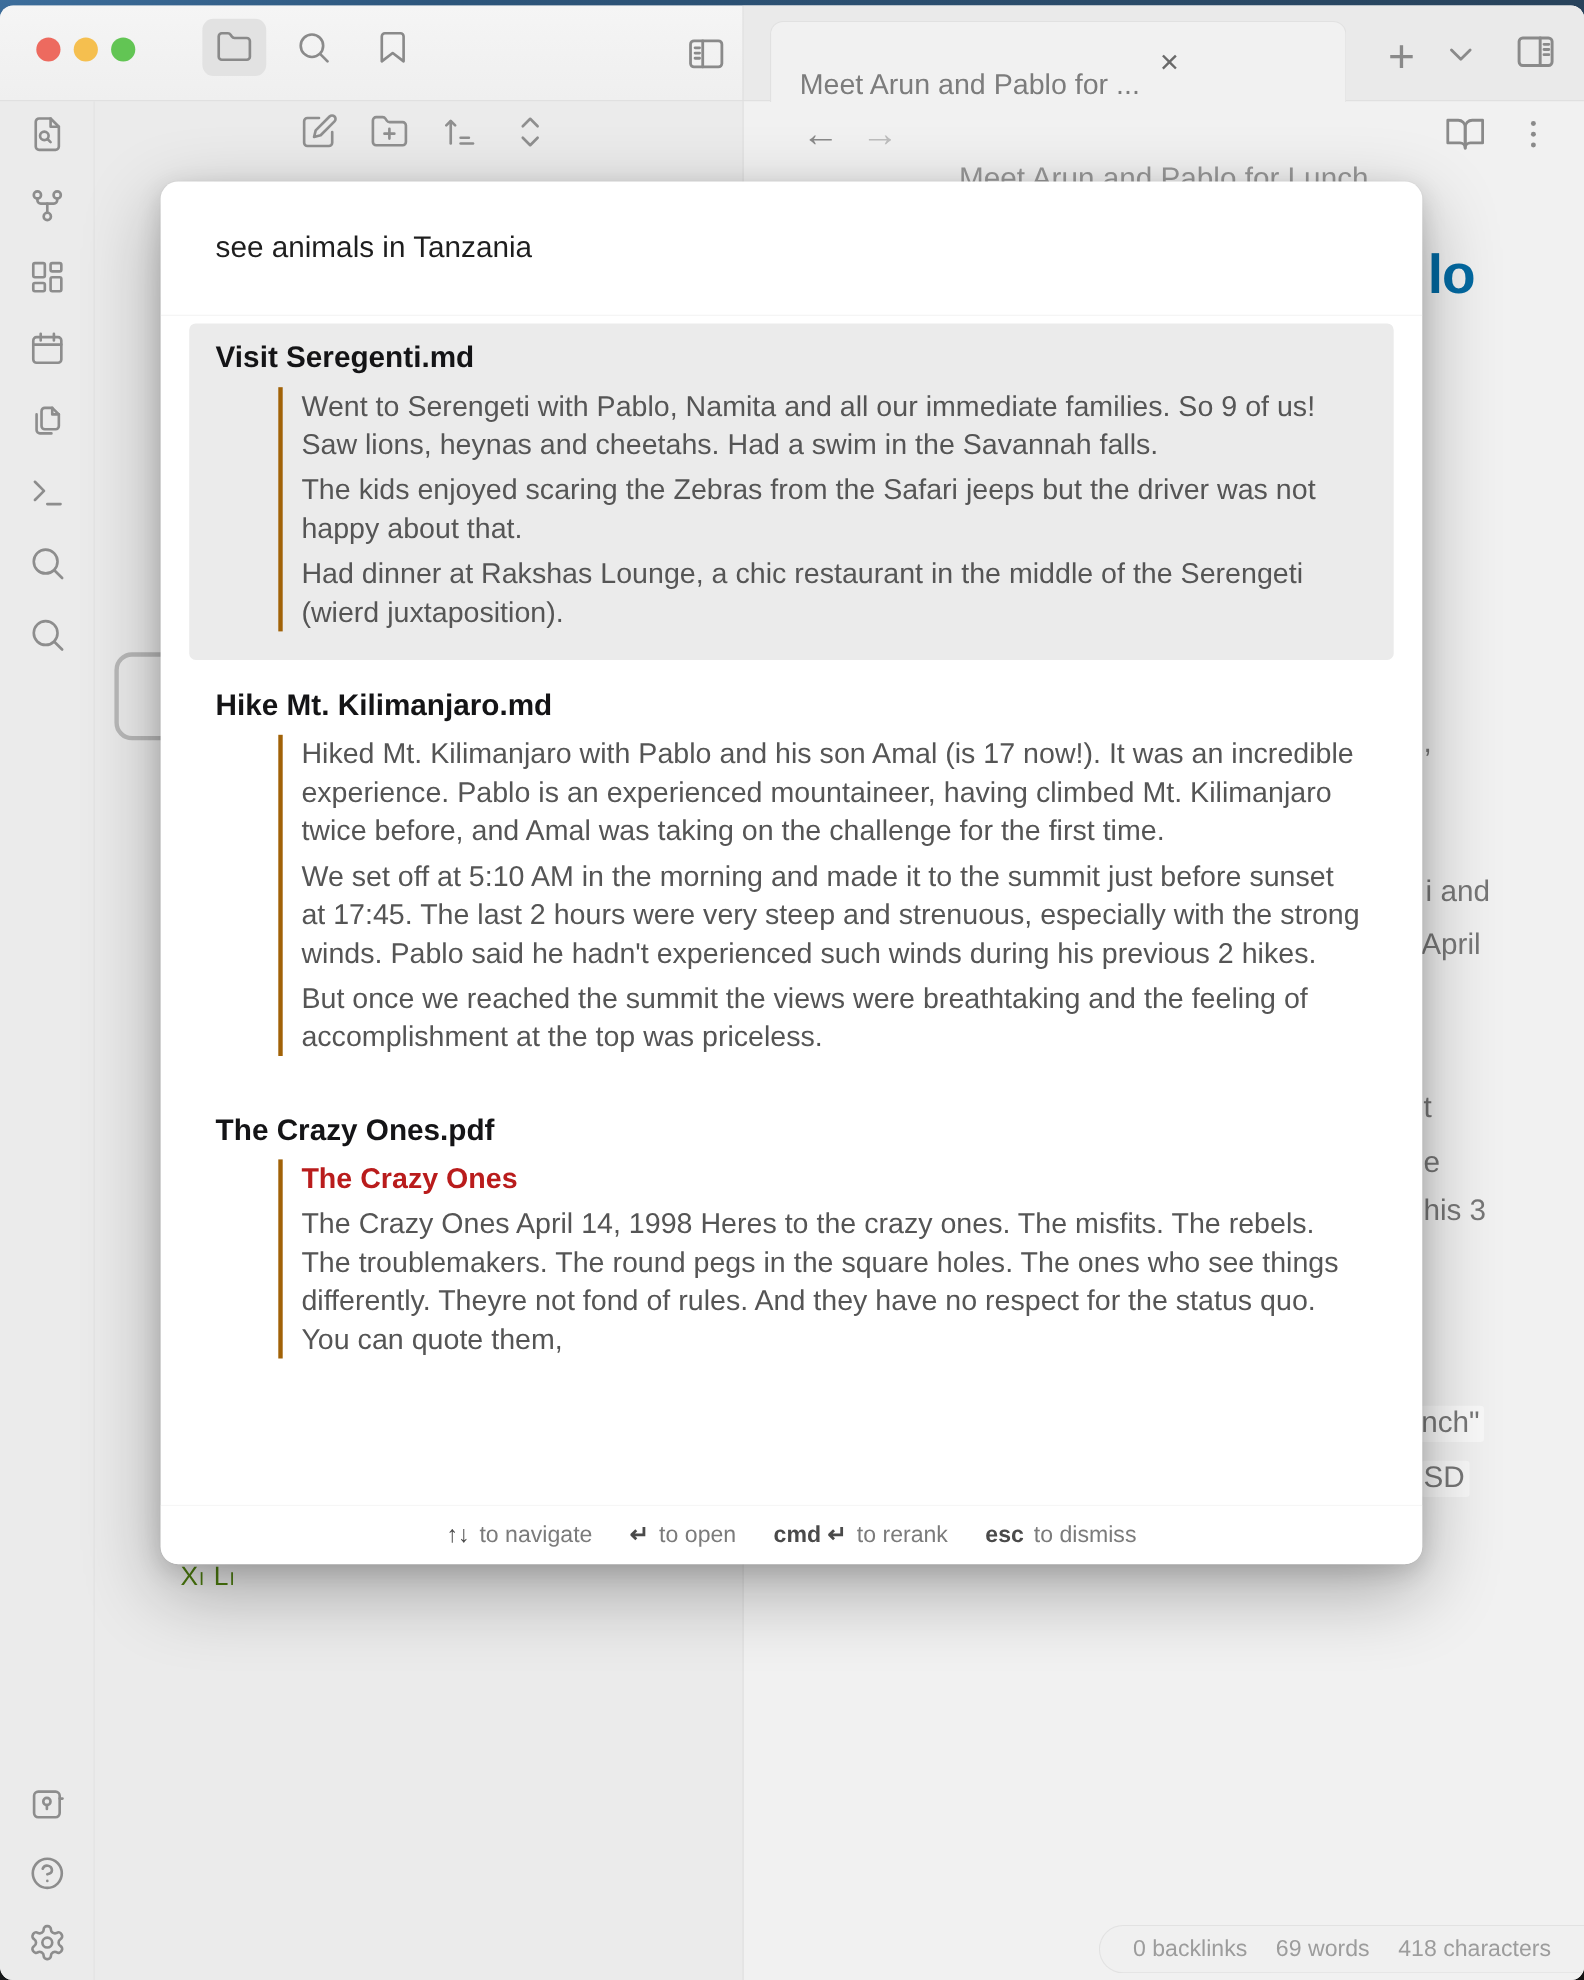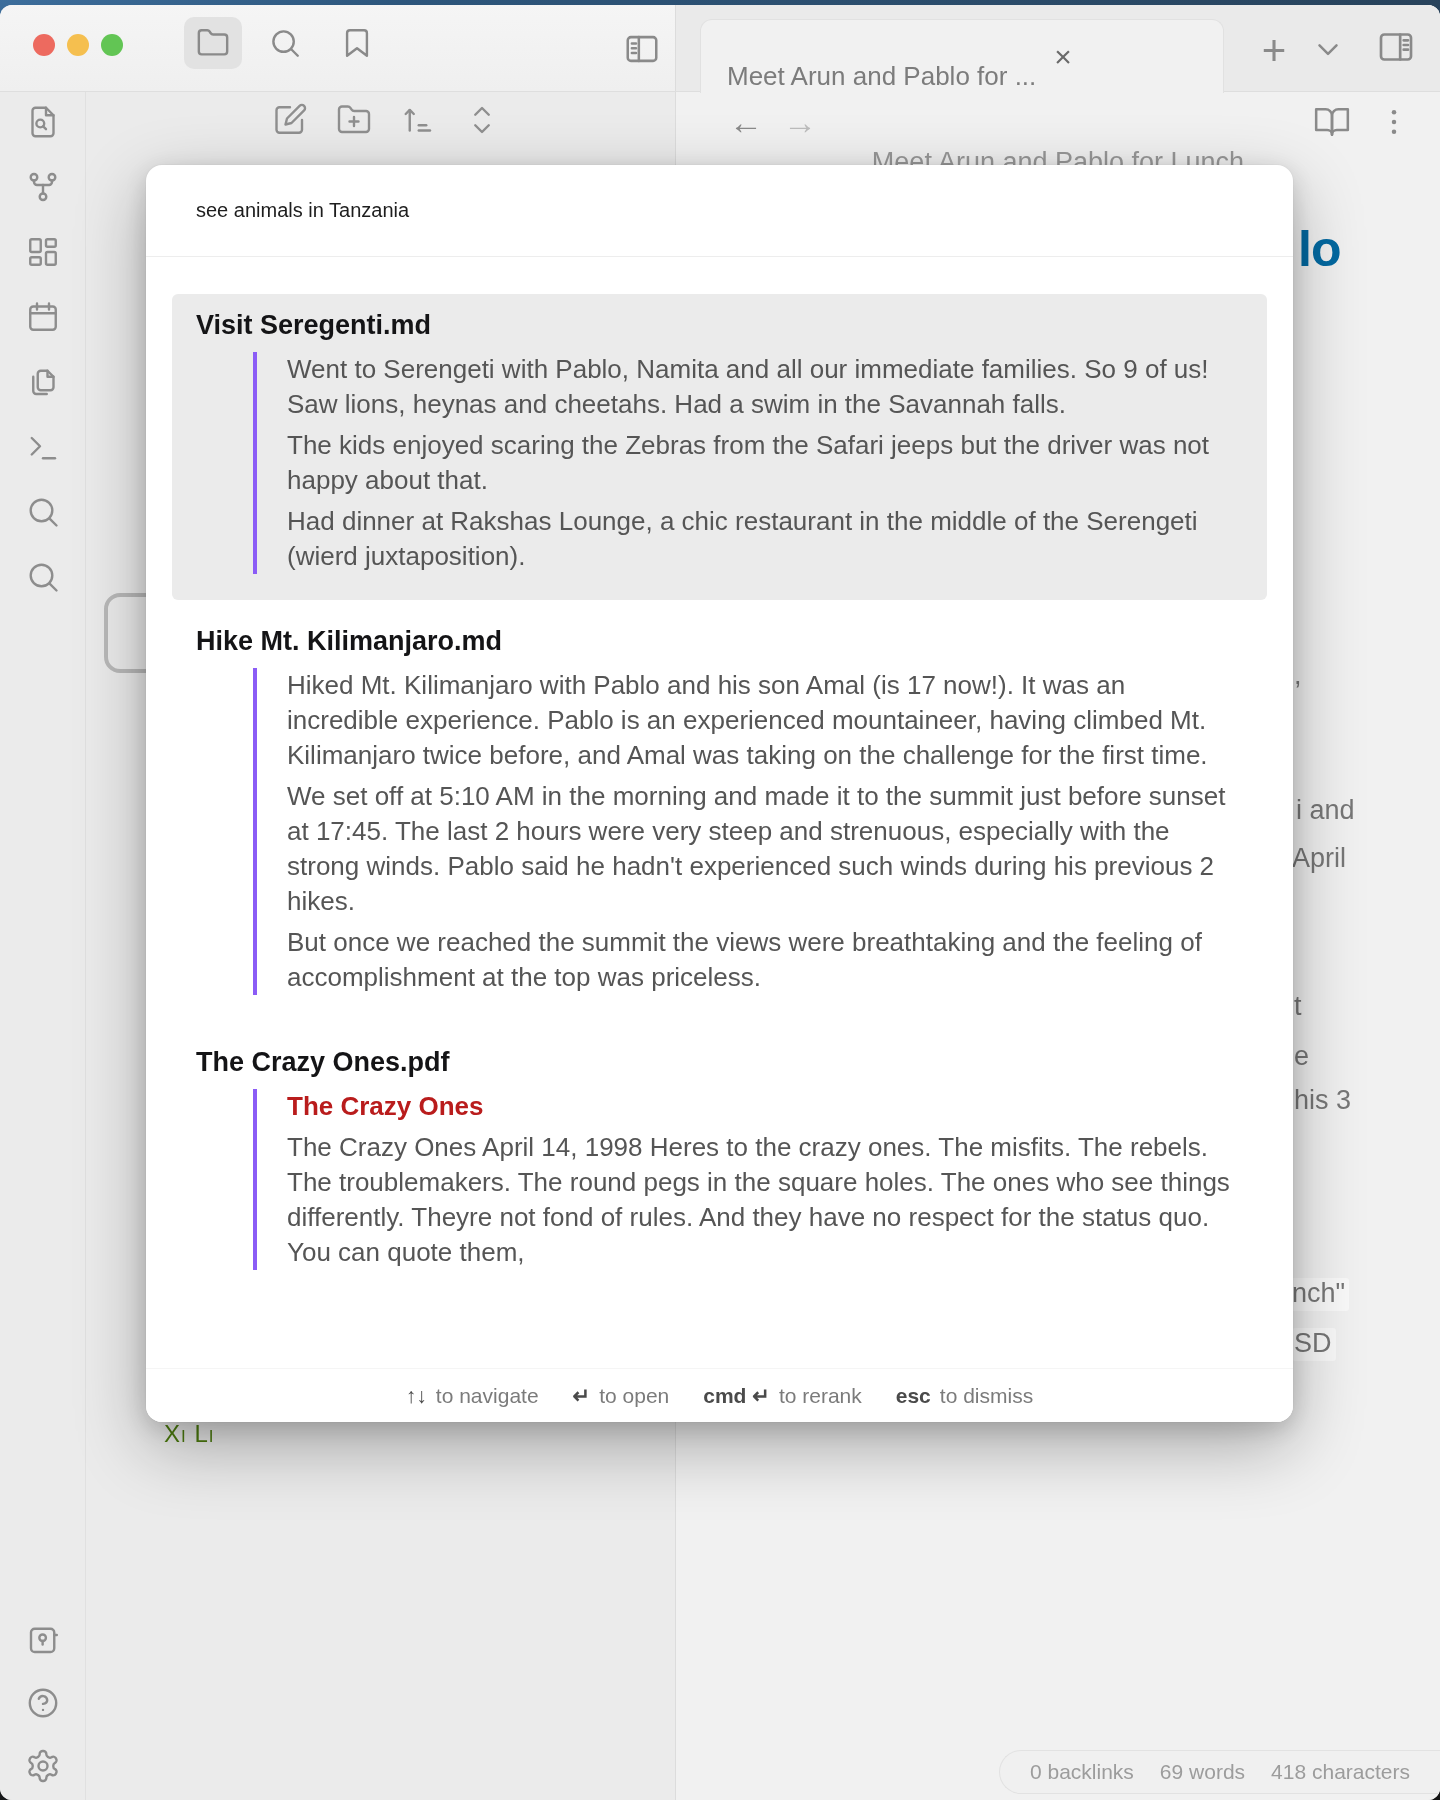--- a/index.html
+++ b/index.html
@@ -91,30 +91,30 @@
   .status { position:absolute; right:-4px; bottom:6px; height:44px;
     background:#f0f0f0; border:1px solid #e2e2e2; border-right:none;
     border-radius:22px 0 0 22px;
     display:flex; align-items:center; gap:26px; padding:0 34px 0 30px;
     color:#9c9c9c; font-size:21px; z-index:4; }
 
   
   .modal { position:absolute; left:146px; top:160px; width:1147px; height:1257px;
     background:#fff; border-radius:16px; z-index:10;
     box-shadow:0 24px 70px rgba(0,0,0,.30), 0 6px 22px rgba(0,0,0,.14), 0 0 0 1px rgba(0,0,0,.02); }
-  .modal-input { position:absolute; top:0; left:0; right:0; height:92px;
+  .modal-input { position:absolute; top:0; left:0; right:0; height:122px;
     display:flex; align-items:center; padding:0 50px;
-    font-size:20px; color:#1e1e1e; border-bottom:1px solid #ededed;
+    font-size:27px; color:#1e1e1e; border-bottom:1px solid #ededed;
     border-radius:16px 16px 0 0; }
   .modal-results { position:absolute; top:95px; bottom:54px; left:0; right:0;
     overflow:hidden; padding:34px 26px 0; }
   .result { border-radius:6px; padding:14px 30px 20px 24px; margin-bottom:10px; }
   .result.selected { background:#ebebeb; }
   .result-title { font-size:27px; line-height:34px; font-weight:700; color:#141416; margin-bottom:10px; }
-  .result-quote { margin-left:57px; border-left:4px solid #8b5cf6; padding-left:30px;
+  .result-quote { margin-left:57px; border-left:4px solid #a16207; padding-left:17px;
     color:#555; font-size:26px; line-height:35px; }
   .result-quote p { margin:6px 0; }
   .result-quote p:first-child { margin-top:0; }
   .quote-subtitle { font-weight:600; color:#b91c1c; margin:2px 0 28px; }
   .modal-footer { position:absolute; left:0; right:0; bottom:0; height:54px; background:#fff;
     border-radius:0 0 16px 16px; border-top:1px solid rgba(0,0,0,.04);
     display:flex; align-items:center; justify-content:center; gap:34px;
     font-size:21px; color:#7b7b7b; }
   .hint { display:flex; gap:9px; align-items:baseline; white-space:nowrap; }
   .hint .k { font-weight:700; color:#4a4a4a; }

